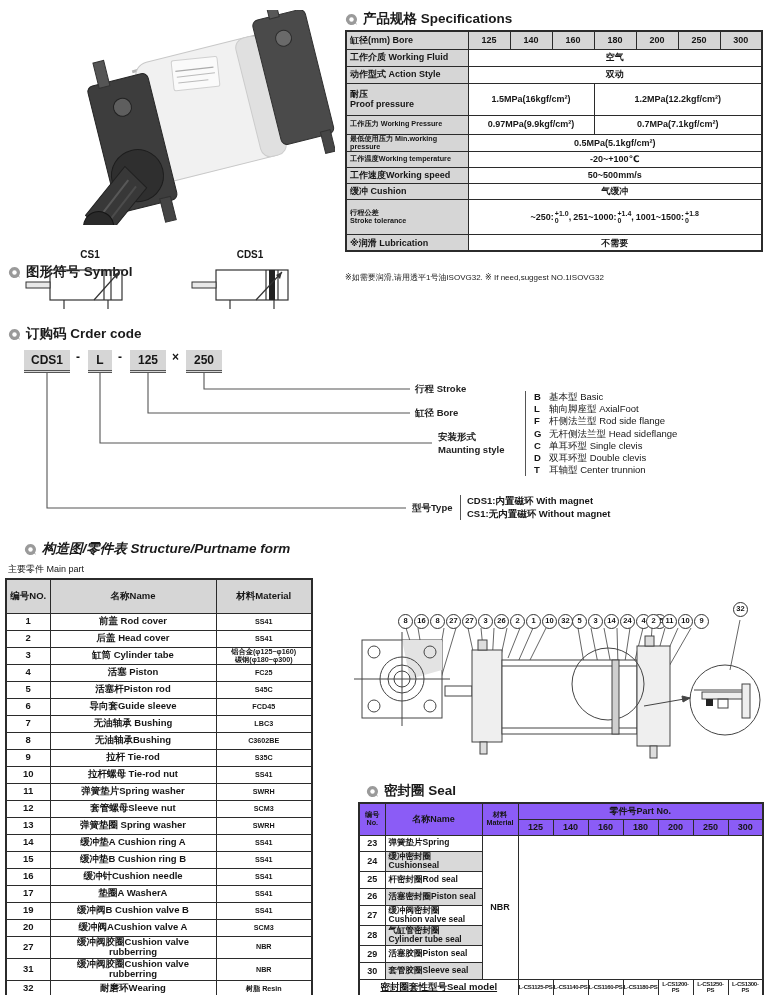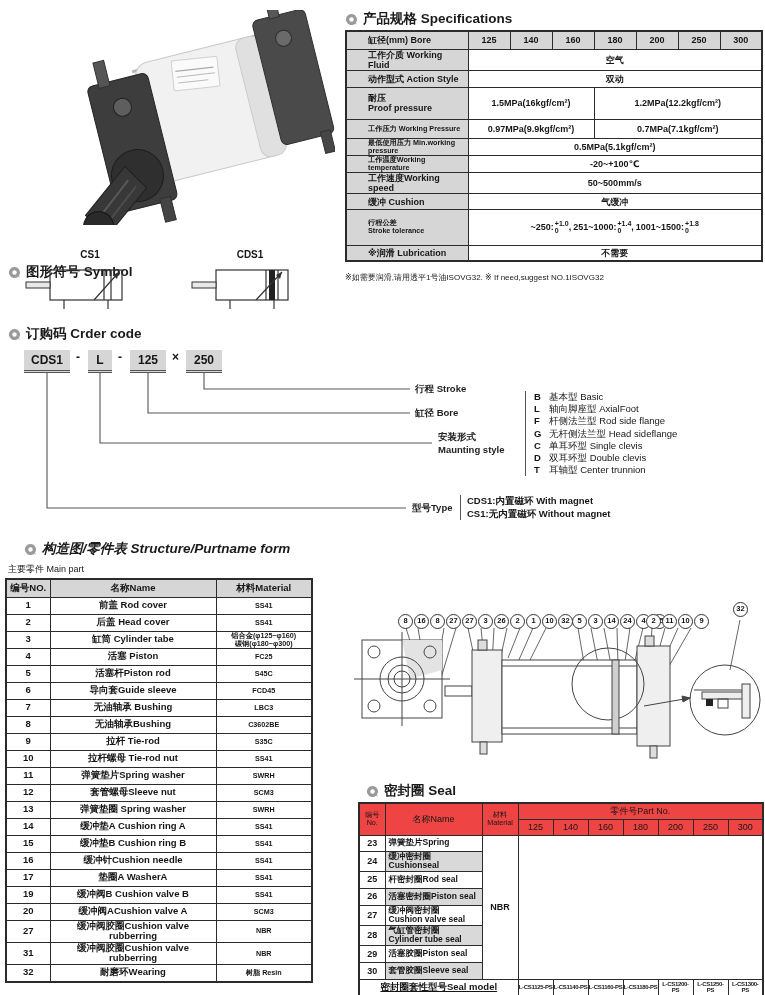--- a/index.html
+++ b/index.html
@@ -8,21 +8,21 @@
   .abs{position:absolute;}
   
   .sechead{display:flex;align-items:center;gap:5px;font-weight:bold;font-size:13.5px;color:#1a1a1a;}
   .sechead svg{flex:0 0 auto;}
   
   .tbl{border-collapse:collapse;table-layout:fixed;border:2px solid #2b2b2b;}
   .tbl th,.tbl td{border:1px solid #2b2b2b;padding:0 2px;text-align:center;vertical-align:middle;
                   overflow:hidden;white-space:pre-line;line-height:1.12;}
   
   .spec{width:418px;font-size:9px;font-weight:bold;}
-  .spec .lab{background:#d6d6d6;text-align:left;padding-left:21px;}
+  .spec .lab{background:#d6d6d6;text-align:left;padding-left:3px;}
   .spec .hd{background:#d6d6d6;}
   .stseg-wrap{display:flex;justify-content:center;align-items:center;gap:2px;}
   .seg{display:inline-flex;align-items:center;}
   .stk{display:inline-flex;flex-direction:column;margin-left:1px;font-size:7px;line-height:1.05;text-align:left;}
   .stk .sup,.stk .sub{font-style:normal;font-weight:bold;}
   .footnote{font-size:8px;color:#222;}
   
   .symlabel{font-size:10px;font-weight:bold;text-align:center;}
   
   .codebox{position:absolute;height:20px;background:#d6d6d6;border-bottom:3px double #555;
@@ -40,21 +40,21 @@
   .parts th{background:#d6d6d6;font-weight:bold;}
   .parts td{font-weight:bold;}
   .parts td.mat3{font-size:7.2px;line-height:1.05;}
   
   .diagram{position:absolute;left:350px;top:588px;width:415px;height:192px;}
   .cg{position:absolute;display:flex;gap:1px;z-index:2;}
   .co{width:13px;height:13px;border:1.2px solid #333;border-radius:50%;font-size:7.5px;
       line-height:12px;text-align:center;background:#fff;font-weight:bold;color:#111;}
   
   .seal{width:404px;font-size:9px;}
-  .seal th{background:#ef4444;font-weight:normal;}
+  .seal th{background:#8b5cf6;font-weight:bold;}
   .seal td{font-weight:bold;}
   .seal td.nm{text-align:left;padding-left:3px;font-size:8.5px;}
   .seal tbody tr:nth-child(even) td.nm{background:#d9d9d9;}
   .seal td.model{font-size:6px;padding:0;letter-spacing:-0.3px;}
   .seal .mlab{font-size:9.5px;text-decoration:underline;}
   .small2{font-size:7.2px;}
 </style>
 </head>
 <body>
 
@@ -269,21 +269,21 @@
   </div>
   <div class="abs" style="left:8px;top:563px;font-size:9px;">主要零件 Main part</div>
 
   <table class="tbl parts abs" style="left:5px;top:578px;">
     <colgroup>
         <col style="width:44px">
         <col style="width:166px">
         <col style="width:96px">
       </colgroup>
     <thead>
-      <tr style="height:18px">
+      <tr style="height:34px">
         <th>编号NO.</th>
         <th>名称Name</th>
         <th>材料Material</th>
       </tr>
     </thead>
     <tbody>
       <tr style="height:17px">
           <td>1</td>
           <td>前盖 Rod cover</td>
           <td class="mat3">SS41</td>

